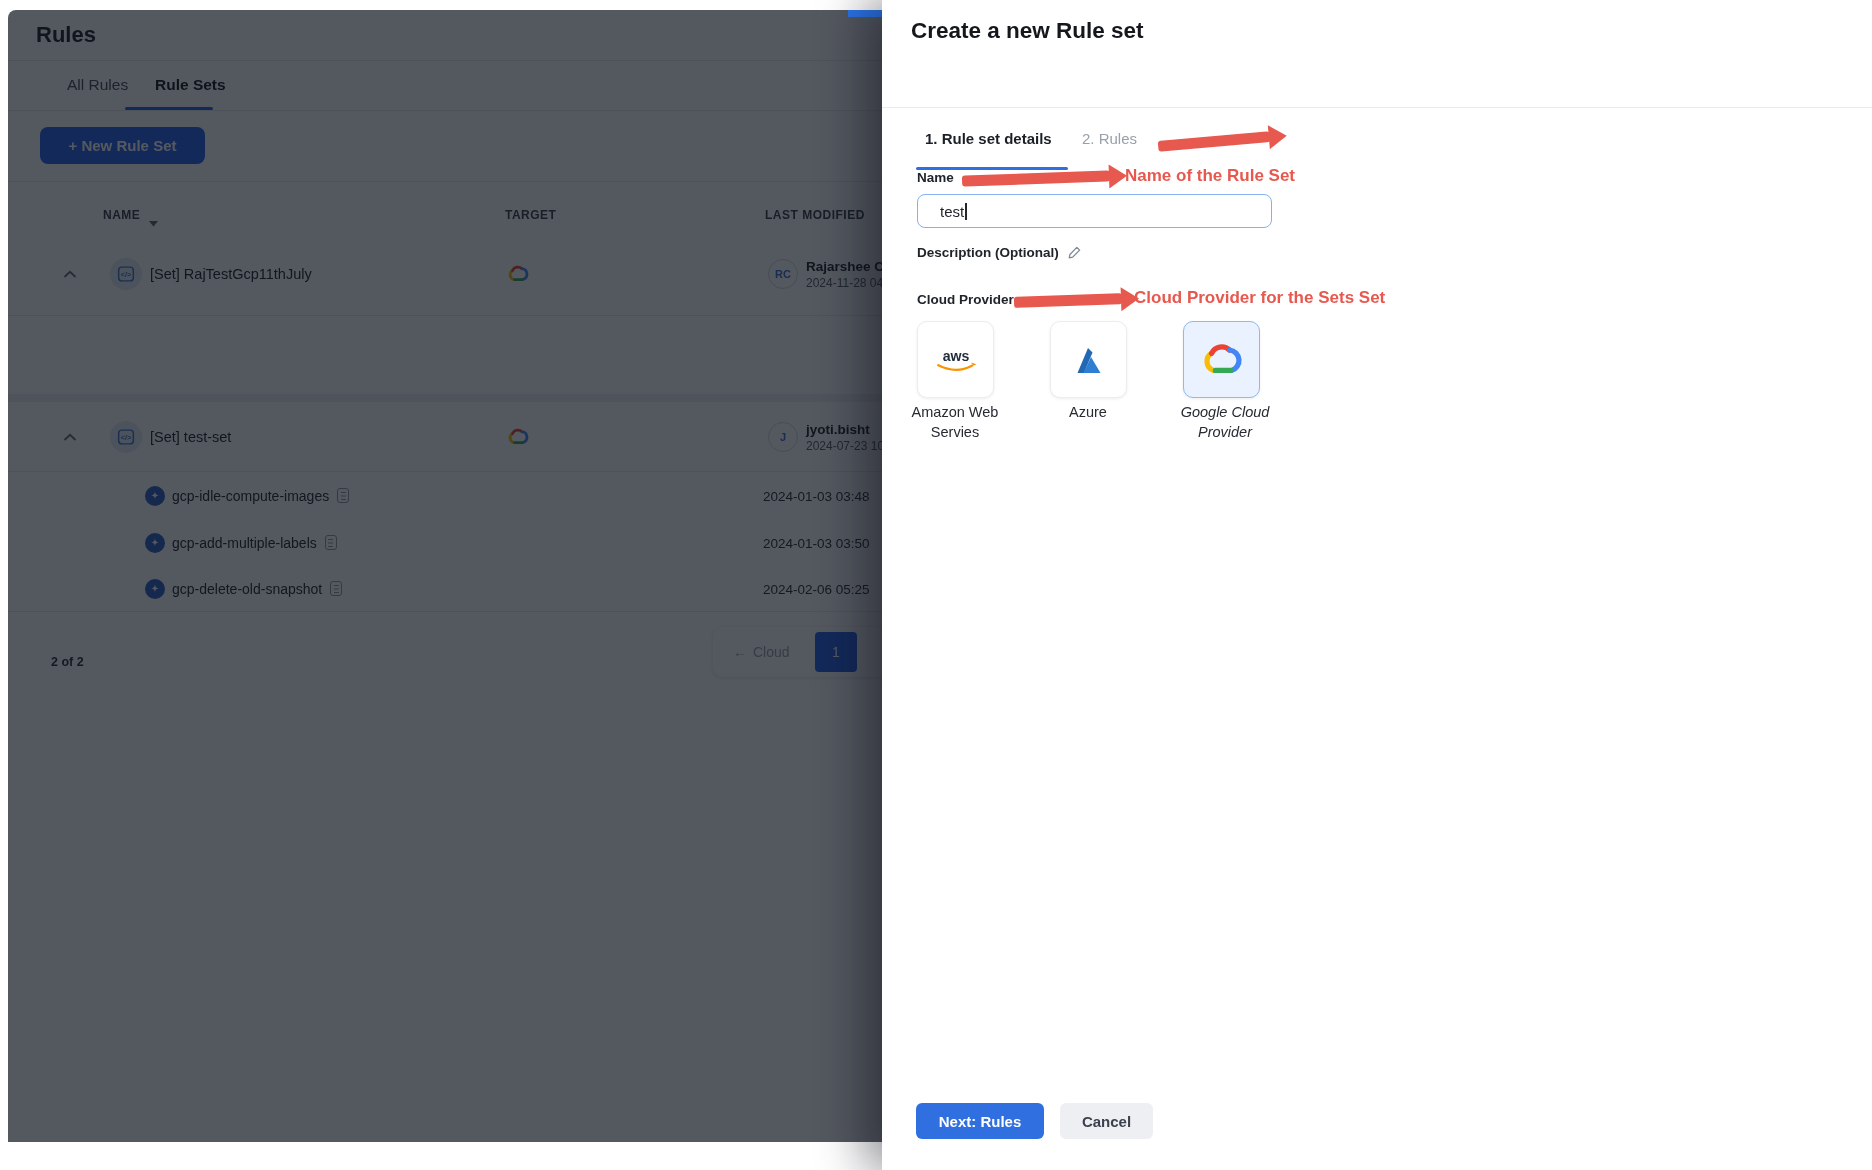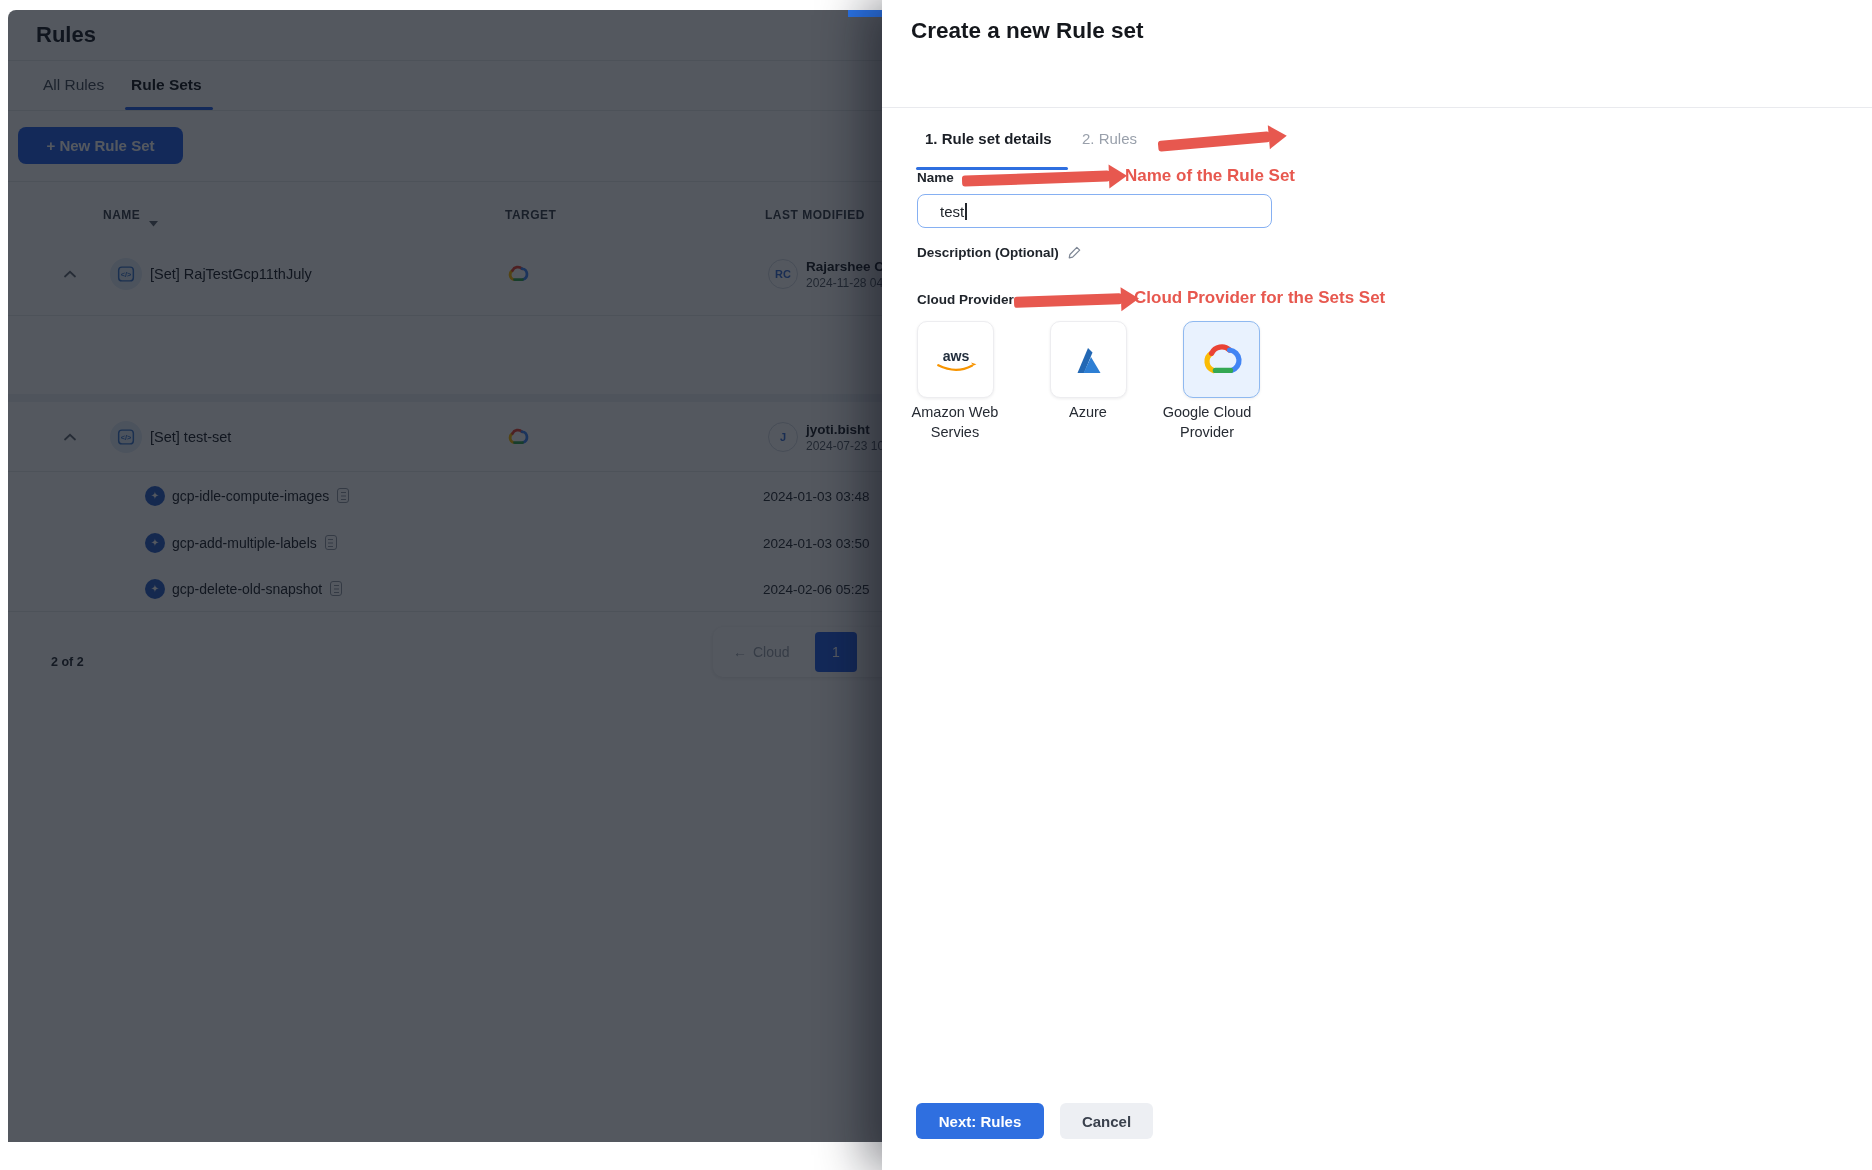--- a/index.html
+++ b/index.html
@@ -8,26 +8,26 @@
 
   
   .backdrop { position:absolute; left:8px; top:10px; width:876px; height:1132px; background:#fff; overflow:hidden; border-top-left-radius:8px; }
   .dim { position:absolute; inset:0; background:rgba(12,17,27,0.70); z-index:50; }
   .sliver { position:absolute; left:840px; top:0; width:34px; height:7px; background:#2b74e8; z-index:60; }
 
   .bp-title { position:absolute; left:28px; top:12px; font-size:22px; font-weight:700; color:#1b1f26; }
   .divider { position:absolute; left:0; right:0; height:1px; background:#e7e9ec; }
   .d1 { top:50px; } .d2 { top:100px; } .d3 { top:171px; } .d4 { top:223px; }
 
-  .tab { position:absolute; top:66px; font-size:15.5px; color:#454d58; cursor:pointer; }
+  .tab { position:absolute; top:66px; font-size:15.5px; color:#454d58; cursor:pointer;margin-left:24px; }
   .tab.all { left:35px; }
   .tab.sets { left:123px; font-weight:700; color:#15181d; }
   .tab-underline { position:absolute; left:117px; top:97px; width:88px; height:3px; background:#2563eb; border-radius:2px; z-index:2; }
 
-  .new-btn { position:absolute; left:10px; top:117px; width:165px; height:37px; background:#2563eb; border-radius:8px; color:#fff; font-size:15px; font-weight:700; display:flex; align-items:center; justify-content:center; gap:6px; border:none; cursor:pointer; }
+  .new-btn { position:absolute; left:32px; top:117px; width:165px; height:37px; background:#2563eb; border-radius:8px; color:#fff; font-size:15px; font-weight:700; display:flex; align-items:center; justify-content:center; gap:6px; border:none; cursor:pointer; }
 
   .th { position:absolute; top:198px; font-size:12px; font-weight:700; letter-spacing:.5px; color:#3a414b; }
   .th-name { left:95px; } .th-target { left:497px; } .th-mod { left:757px; }
   .sort-caret { position:absolute; left:141px; top:203px; }
 
   .row { position:absolute; left:0; right:0; background:#fff; }
   .row.bordered { border-bottom:1px solid #e7e9ec; }
   .g1-set { top:223px; height:83px; }
   .g1-child { top:306px; height:78px; }
   .ggap { top:384px; height:8px; background:#eef0f3; position:absolute; left:0; right:0; }
@@ -69,21 +69,21 @@
   .lbl-name { top:170px; } .lbl-desc { top:245px; } .lbl-cp { top:292px; }
 
   .textbox { position:absolute; left:35px; top:194px; width:355px; height:34px; border:1.5px solid #86b0f2; border-radius:8px; background:#fff; display:flex; align-items:center; padding-left:22px; cursor:text; }
   .textbox .val { font-size:15px; color:#22262c; }
   .caret-bar { display:inline-block; width:1.5px; height:17px; background:#22262c; margin-left:1px; }
 
   .card { position:absolute; top:321px; width:77px; height:77px; background:#fff; border:1px solid #ededf0; border-radius:10px; box-shadow:0 1px 3px rgba(20,25,35,.08); display:flex; align-items:center; justify-content:center; cursor:pointer; }
   .card.aws { left:35px; } .card.azure { left:168px; } .card.gcp { left:301px; }
   .card.selected { background:#e9f2fe; border:1.5px solid #8fb9f0; }
   .card-label { position:absolute; top:402px; width:130px; text-align:center; font-size:14.5px; color:#262b33; line-height:20px; }
-  .cl-aws { left:8px; } .cl-azure { left:141px; } .cl-gcp { left:260px; }
+  .cl-aws { left:8px; } .cl-azure { left:141px; } .cl-gcp { left:278px;font-style:italic; }
 
   .btn { position:absolute; top:1103px; height:36px; border:none; border-radius:6px; font-size:15px; cursor:pointer; font-family:"Liberation Sans",sans-serif; }
   .btn-next { left:34px; width:128px; background:#2f6fe0; color:#fff; font-weight:700; }
   .btn-cancel { left:178px; width:93px; background:#edeff3; color:#3a414d; font-weight:600; }
 
   
   .ann { color:#e7584f; font-weight:700; position:absolute; }
   .ann-arrow { position:absolute; height:11px; background:#e7584f; border-radius:3px; }
   .ann-arrow::after { content:""; position:absolute; right:-17px; top:50%; transform:translateY(-50%); width:0; height:0; border-left:18px solid #e7584f; border-top:12px solid transparent; border-bottom:12px solid transparent; }
   .arrow-steps { left:276px; top:136px; width:112px; transform:rotate(-5deg); }

